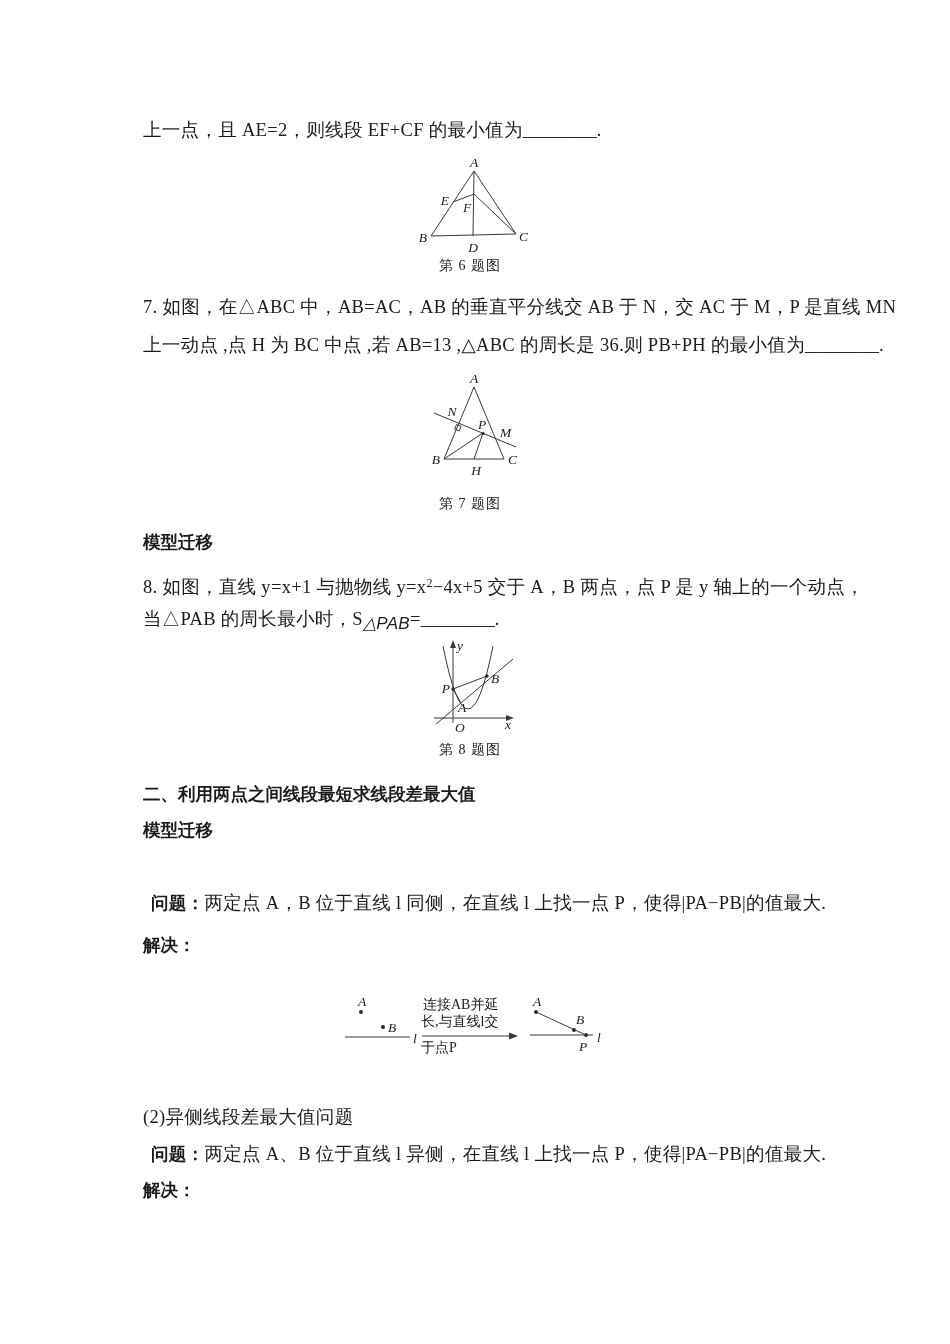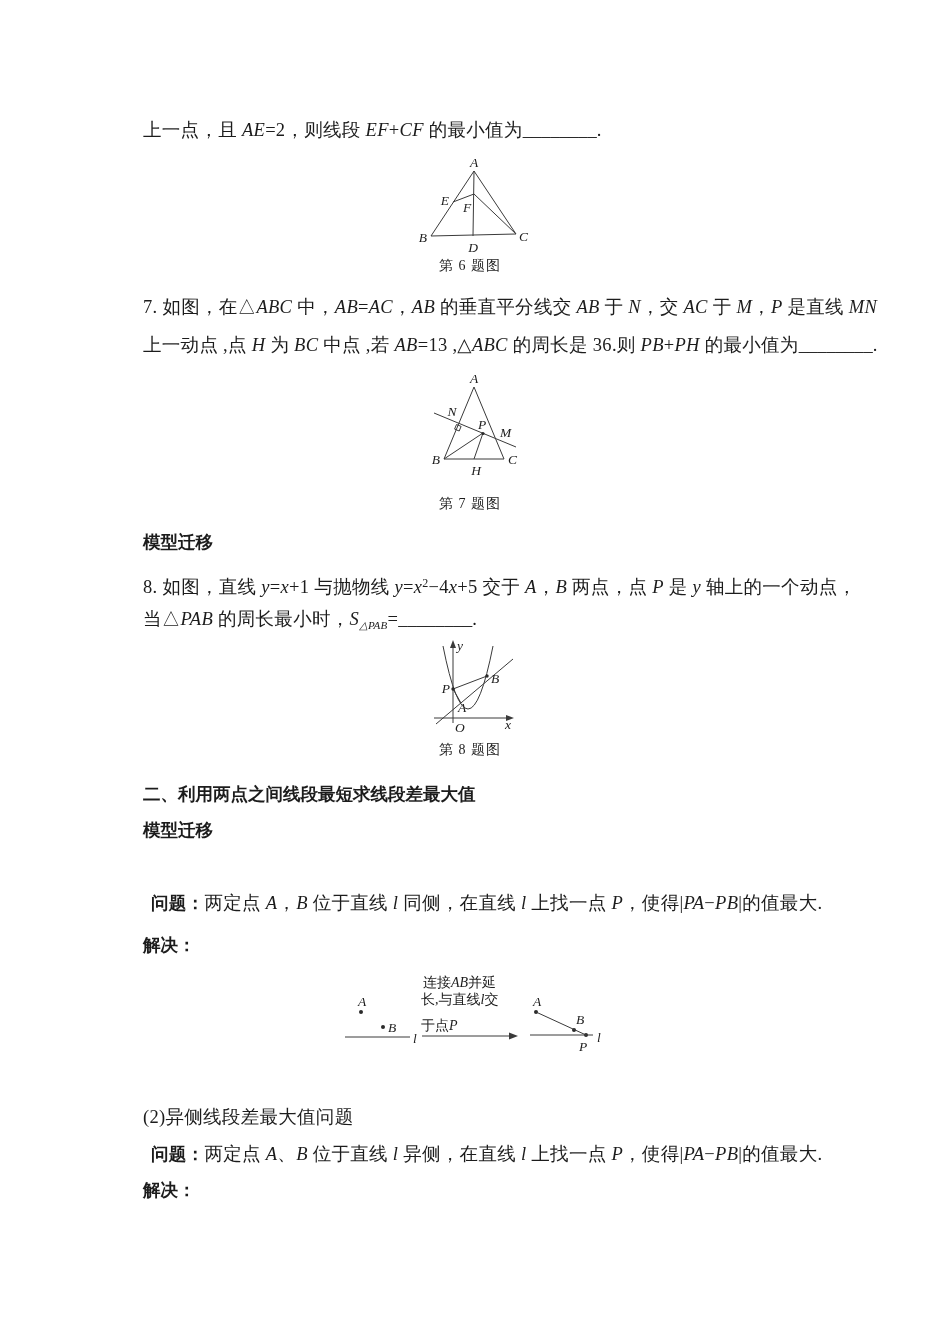--- a/index.html
+++ b/index.html
@@ -14,25 +14,25 @@
   .tline{
     position:absolute;
     left:143px;
     white-space:nowrap;
     font-size:18.5px;
     line-height:26px;
     letter-spacing:0.3px;
   }
   .pt-c{font-family:"Liberation Serif",serif;}
   .pt-r{font-family:"Liberation Serif",serif;}
-  .pt-m{font-family:"Liberation Serif",serif;font-style:italic;}
+  .pt-m{font-family:"Liberation Serif",serif;}
   .pt-b{font-family:"Liberation Sans",sans-serif;font-weight:700;font-size:17.5px;margin-left:8px;}
   .pt-u{font-family:"Liberation Serif",serif;letter-spacing:0;}
   .pt-sup{font-family:"Liberation Serif",serif;font-size:12px;vertical-align:6px;}
-  .pt-sub{font-family:Liberation Serif, serif;font-style:italic;font-size:11px;vertical-align:-4px;}
+  .pt-sub{font-family:Liberation Sans, sans-serif;font-style:italic;font-size:17px;vertical-align:-4px;}
   .hline{
     position:absolute;
     left:143px;
     white-space:nowrap;
     font-family:"Liberation Sans",sans-serif;
     font-weight:700;
     font-size:17.5px;
     line-height:24px;
   }
   .cap{
@@ -56,20 +56,21 @@
     font-size:13.5px;
     fill:#1c1c1c;
     stroke:none;
   }
   .anote{
     position:absolute;
     white-space:nowrap;
     font-size:14px;
     line-height:17px;
     font-family:"Liberation Serif",serif;
+    margin-top:22px;
   }
   .anote .pt-m{font-size:14px;}
 </style>
 </head>
 <body>
 
 <div id="page">
 
   <div class="tline" style="top:117px"><span class="pt-c">上一点，且 </span><span class="pt-m">AE</span><span class="pt-r">=2</span><span class="pt-c">，则线段 </span><span class="pt-m">EF</span><span class="pt-r">+</span><span class="pt-m">CF</span><span class="pt-c"> 的最小值为</span><span class="pt-u">________</span><span class="pt-r">.</span></div>
 

